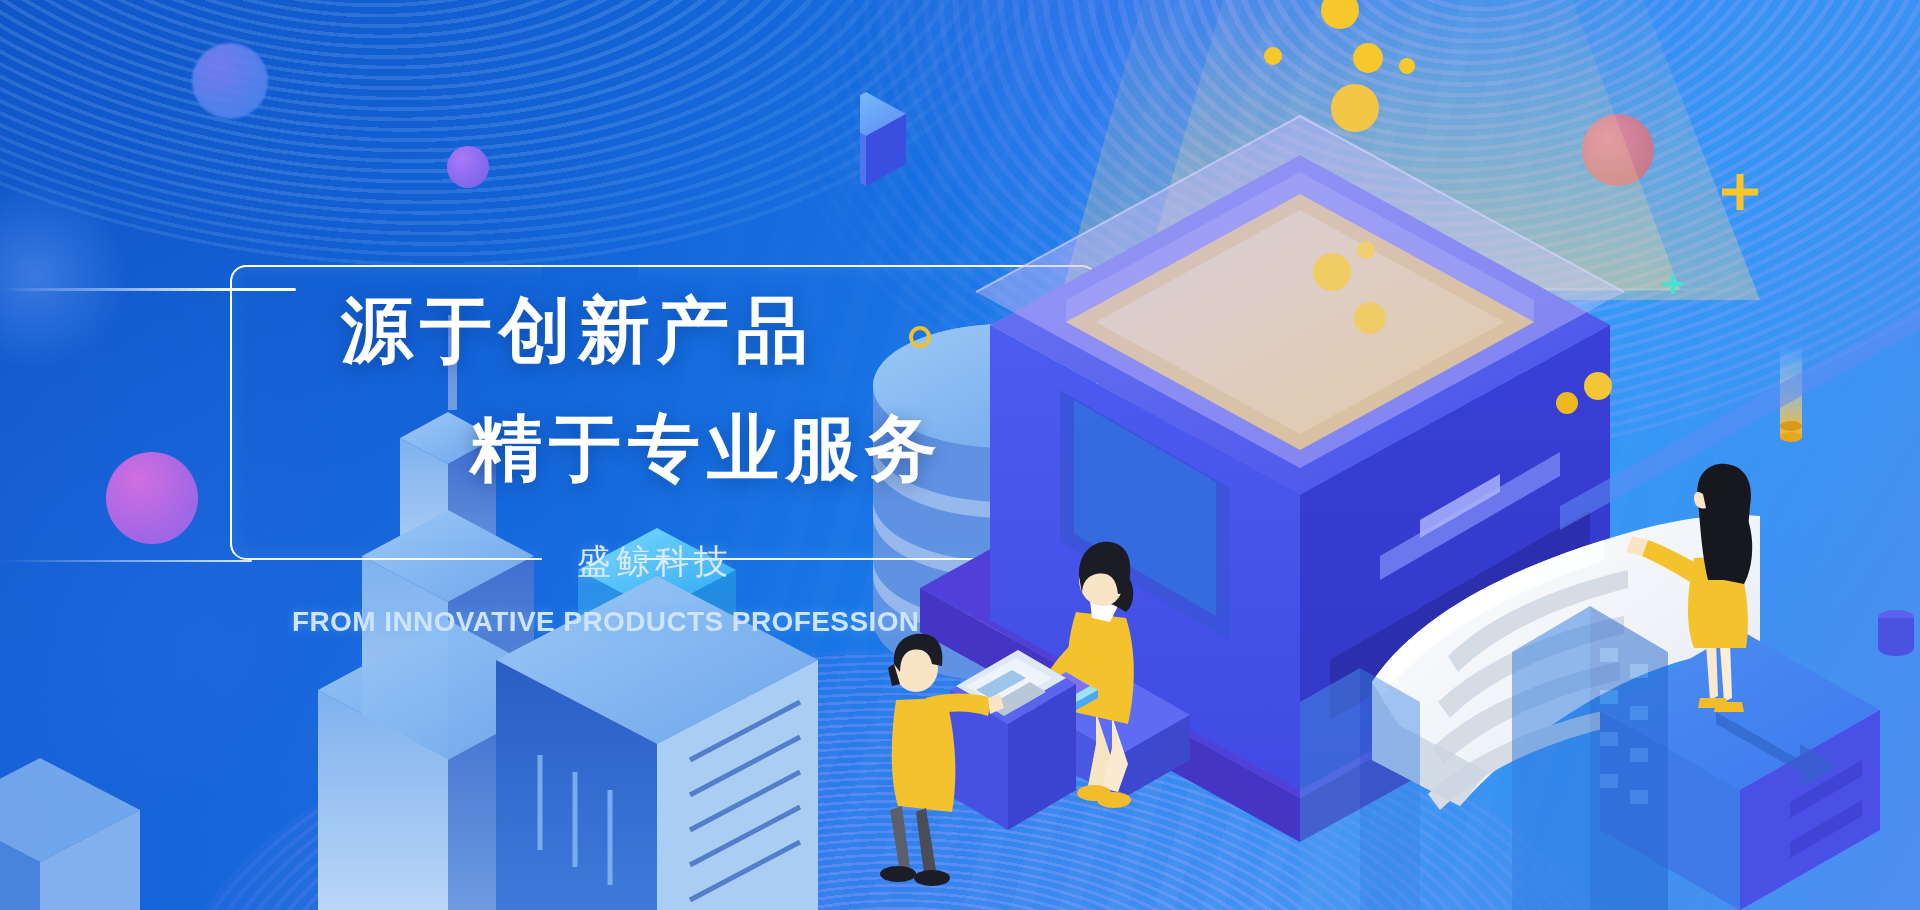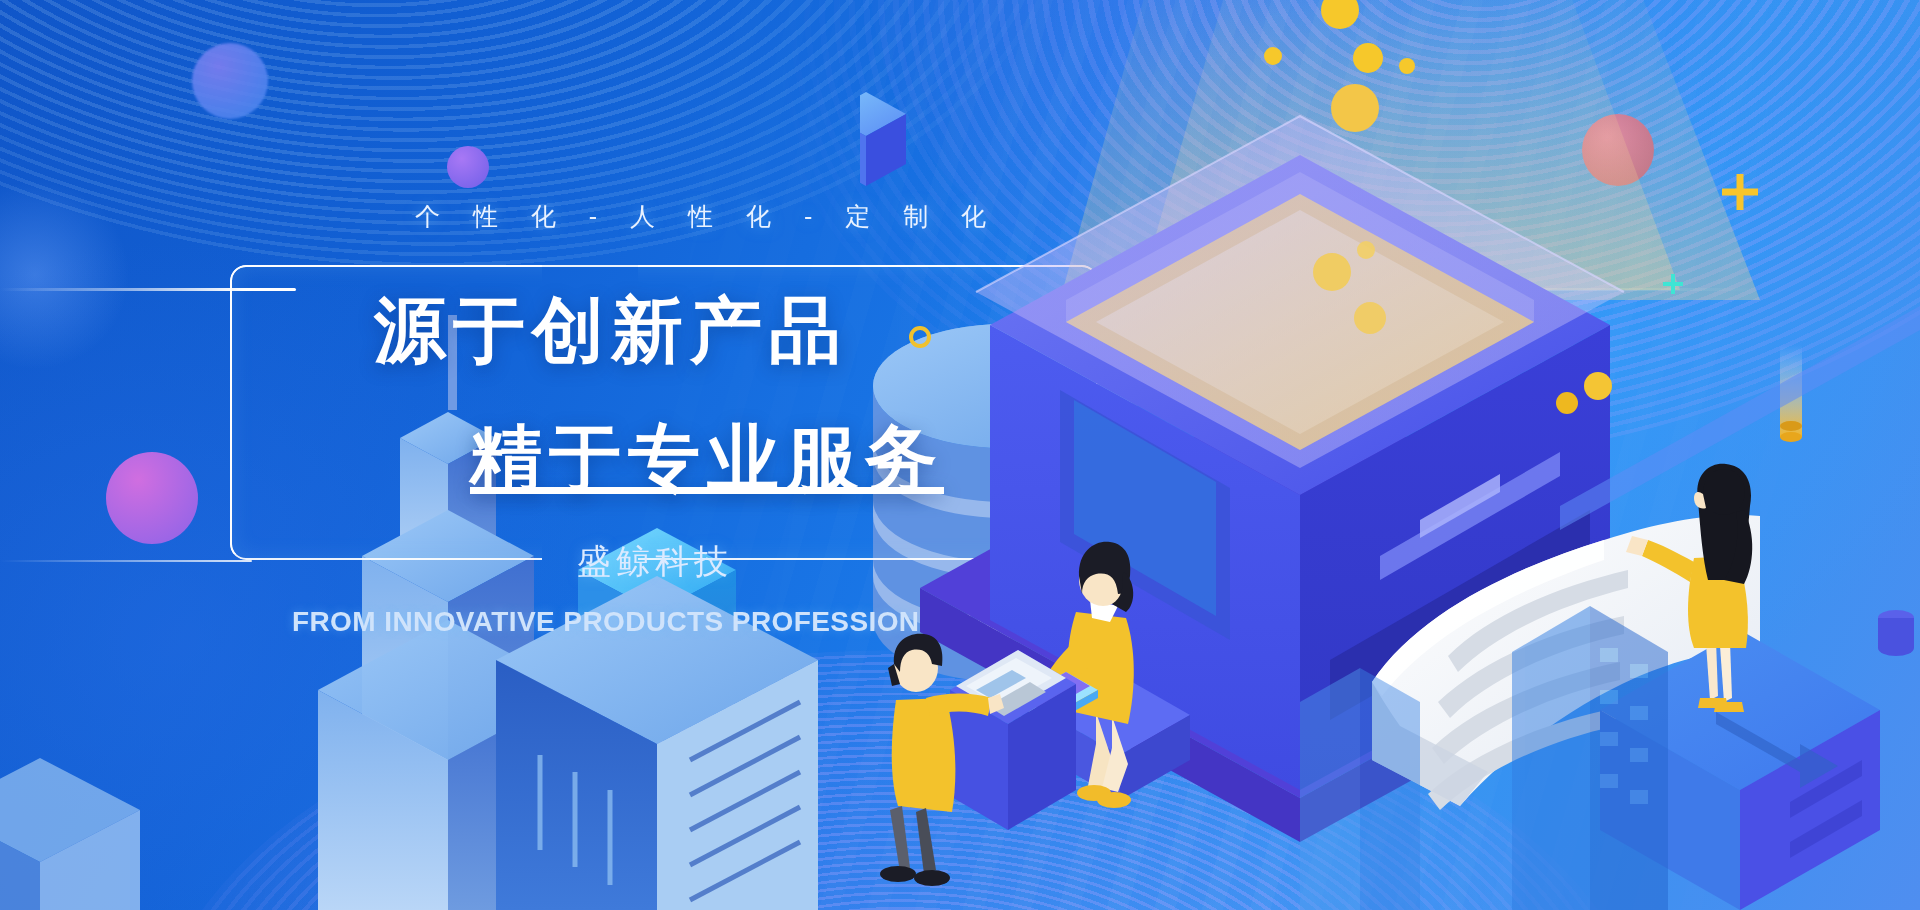--- a/index.html
+++ b/index.html
@@ -109,22 +109,22 @@
     background:linear-gradient(90deg, rgba(190,230,255,0), rgba(255,255,255,.85)); height:2px;}
   .bar-br { left:1100px; top:560px; width:300px; height:2px;
     background:linear-gradient(90deg, rgba(255,255,255,.85), rgba(190,230,255,0)); }
 
   .headline {
     position:absolute; color:#fff; font-weight:700;
     font-size:72px; letter-spacing:7px; line-height:1;
     text-shadow:0 4px 18px rgba(5,40,110,.40);
     font-family:"DejaVu Sans","Liberation Sans",sans-serif;
   }
-  .h1 { left:374px; top:294px; }
-  .h2 { left:470px; top:422px;text-decoration:underline; }
+  .h1 { left:341px; top:294px; }
+  .h2 { left:470px; top:412px; }
 
   .company {
     position:absolute; left:545px; top:539px;
     font-size:34px; letter-spacing:5px; color:#dbeaff; font-weight:400;
     text-shadow:0 0 12px rgba(120,200,255,.5);
     margin-left:32px;
   }
   .tagline {
     position:absolute; left:292px; top:606px;
     font-size:28px; font-weight:700; letter-spacing:.4px; color:#cfe3fb;
@@ -243,21 +243,20 @@
                 background:radial-gradient(circle,rgba(120,170,255,.40),rgba(120,170,255,0) 70%);"></div>
   </div>
 
   <div id="text-block">
 
     <div class="bar bar-l"></div>
     <div class="bar bar-r"></div>
     <div class="bar bar-bl"></div>
     <div class="bar bar-br"></div>
 
-    <div class="kicker">个 性 化 - 人 性 化 - 定 制 化</div>
 
     <div class="frame-b"></div>
     <div class="frame"></div>
 
     <div class="headline h1">源于创新产品</div>
     <div class="headline h2">精于专业服务</div>
 
     <div class="company">盛鲸科技</div>
 
     <div class="tagline">FROM INNOVATIVE PRODUCTS PROFESSIONAL SERVICE</div>

